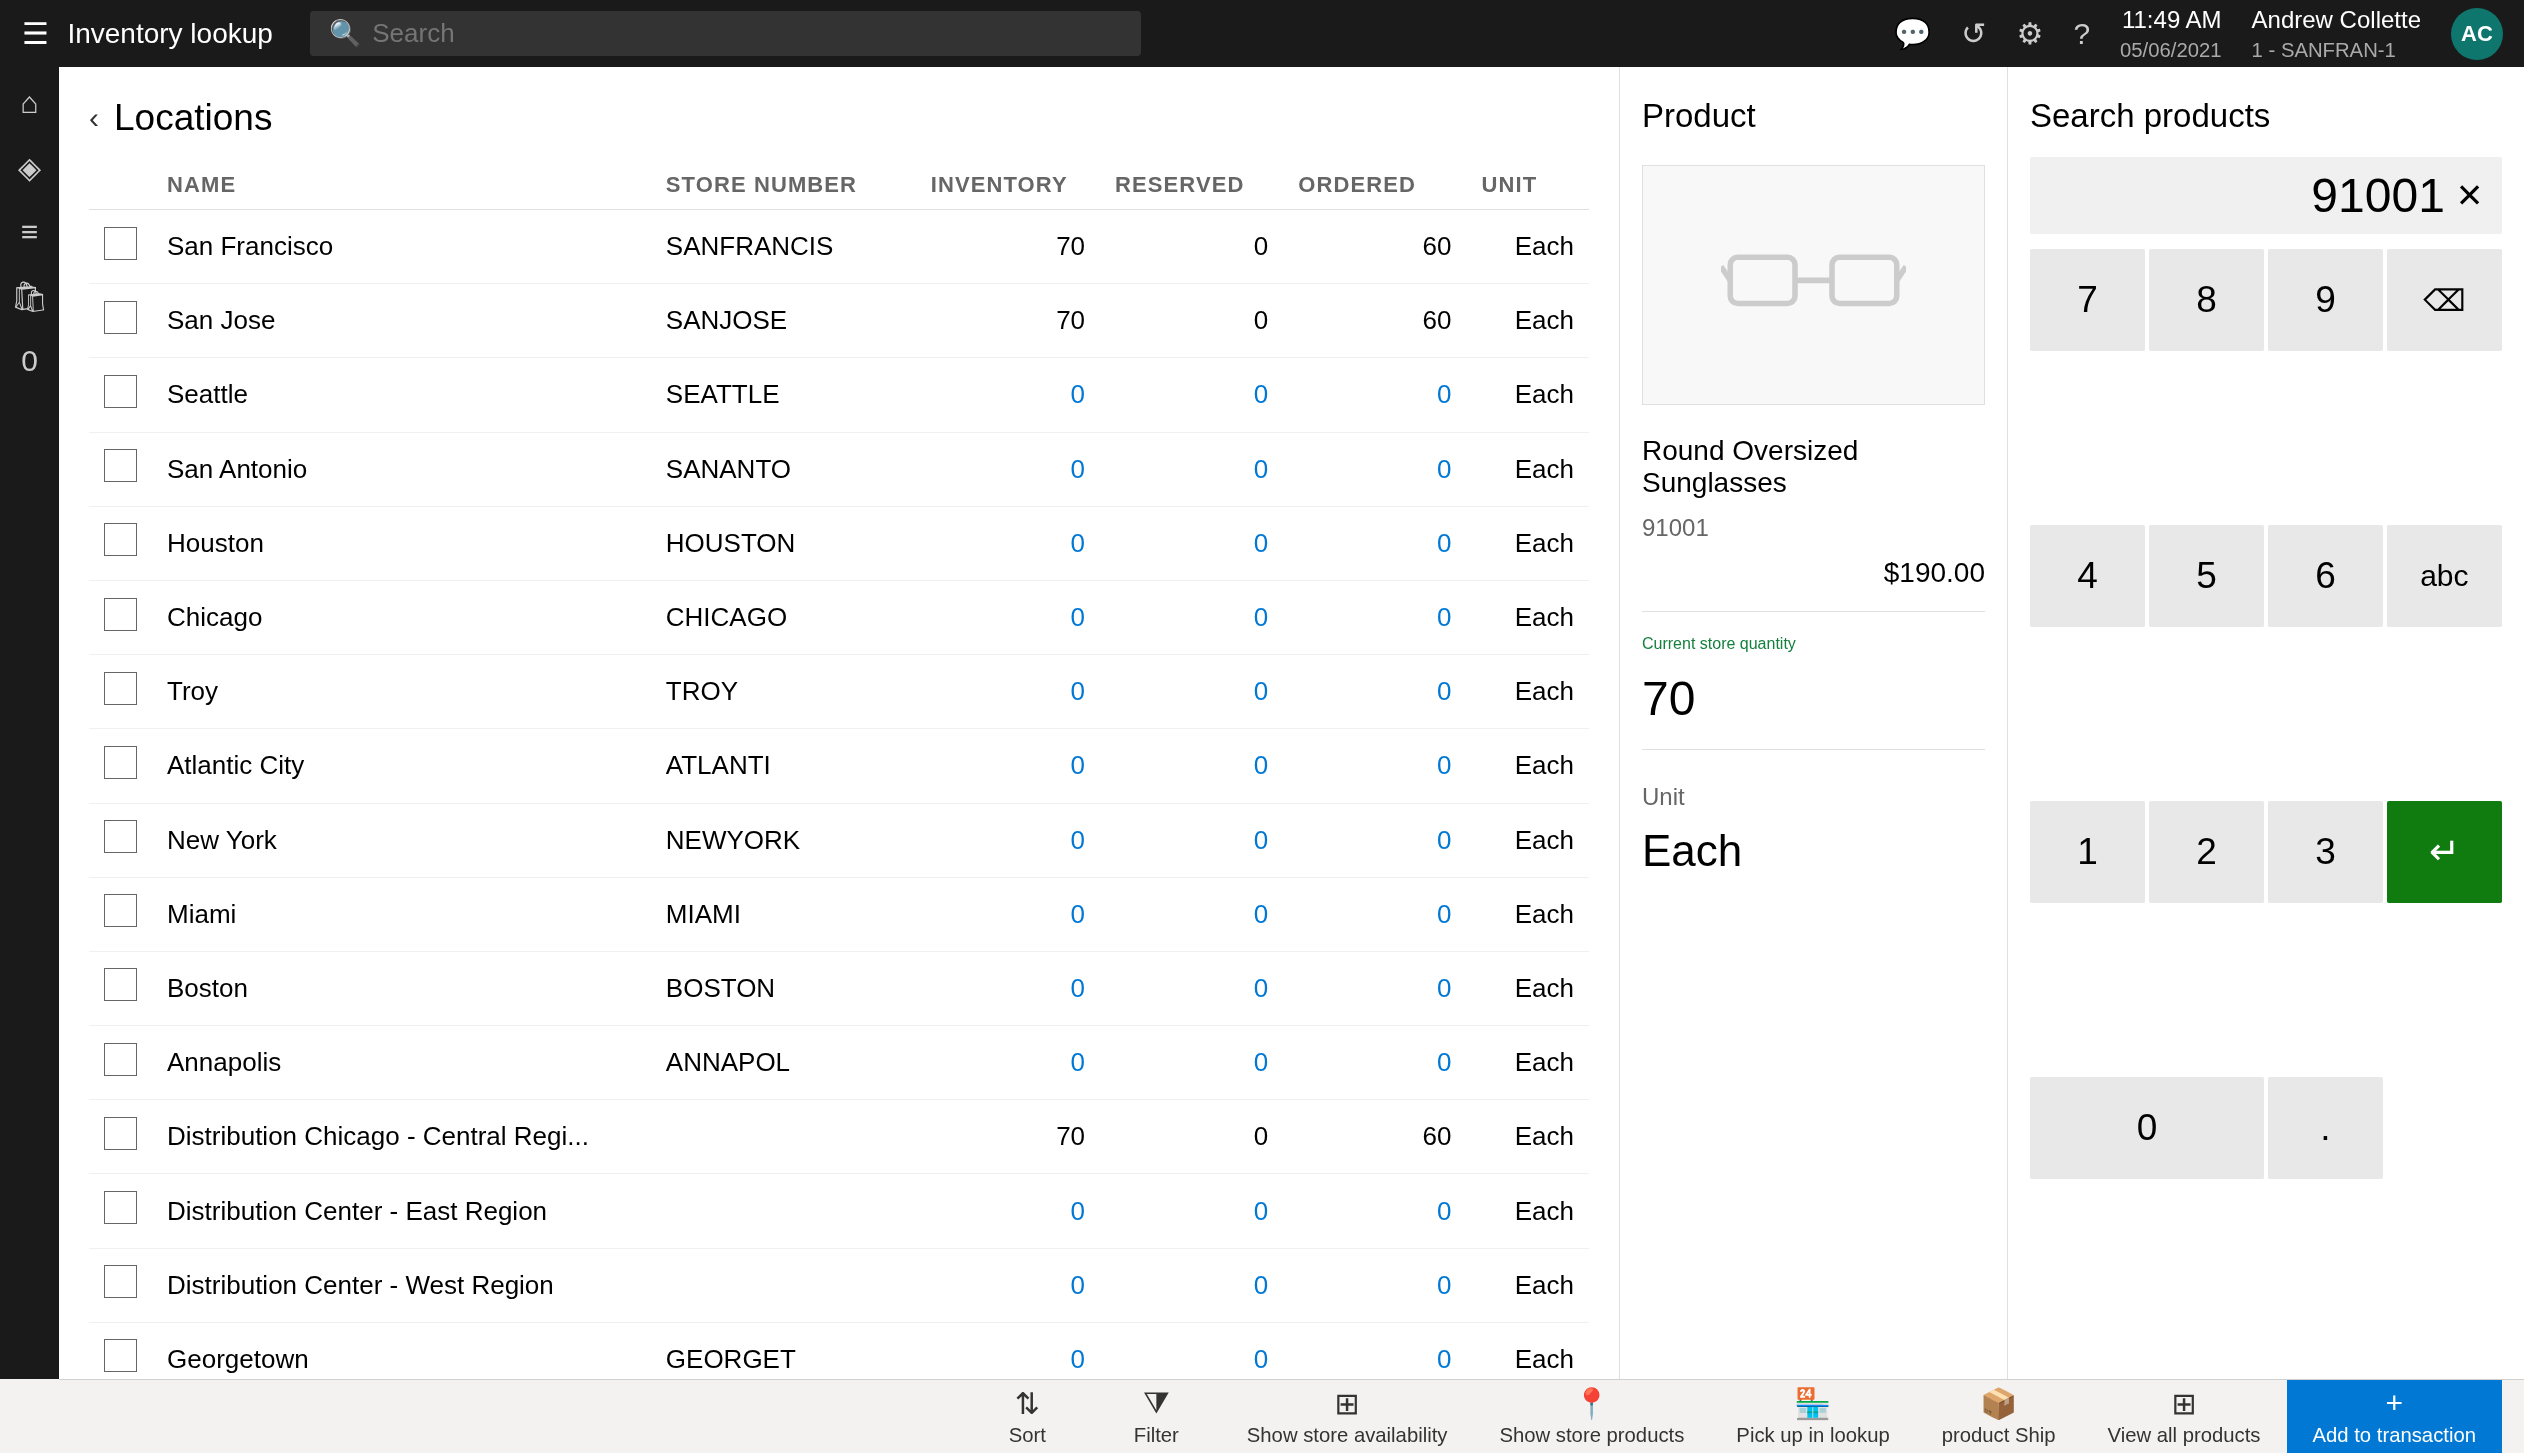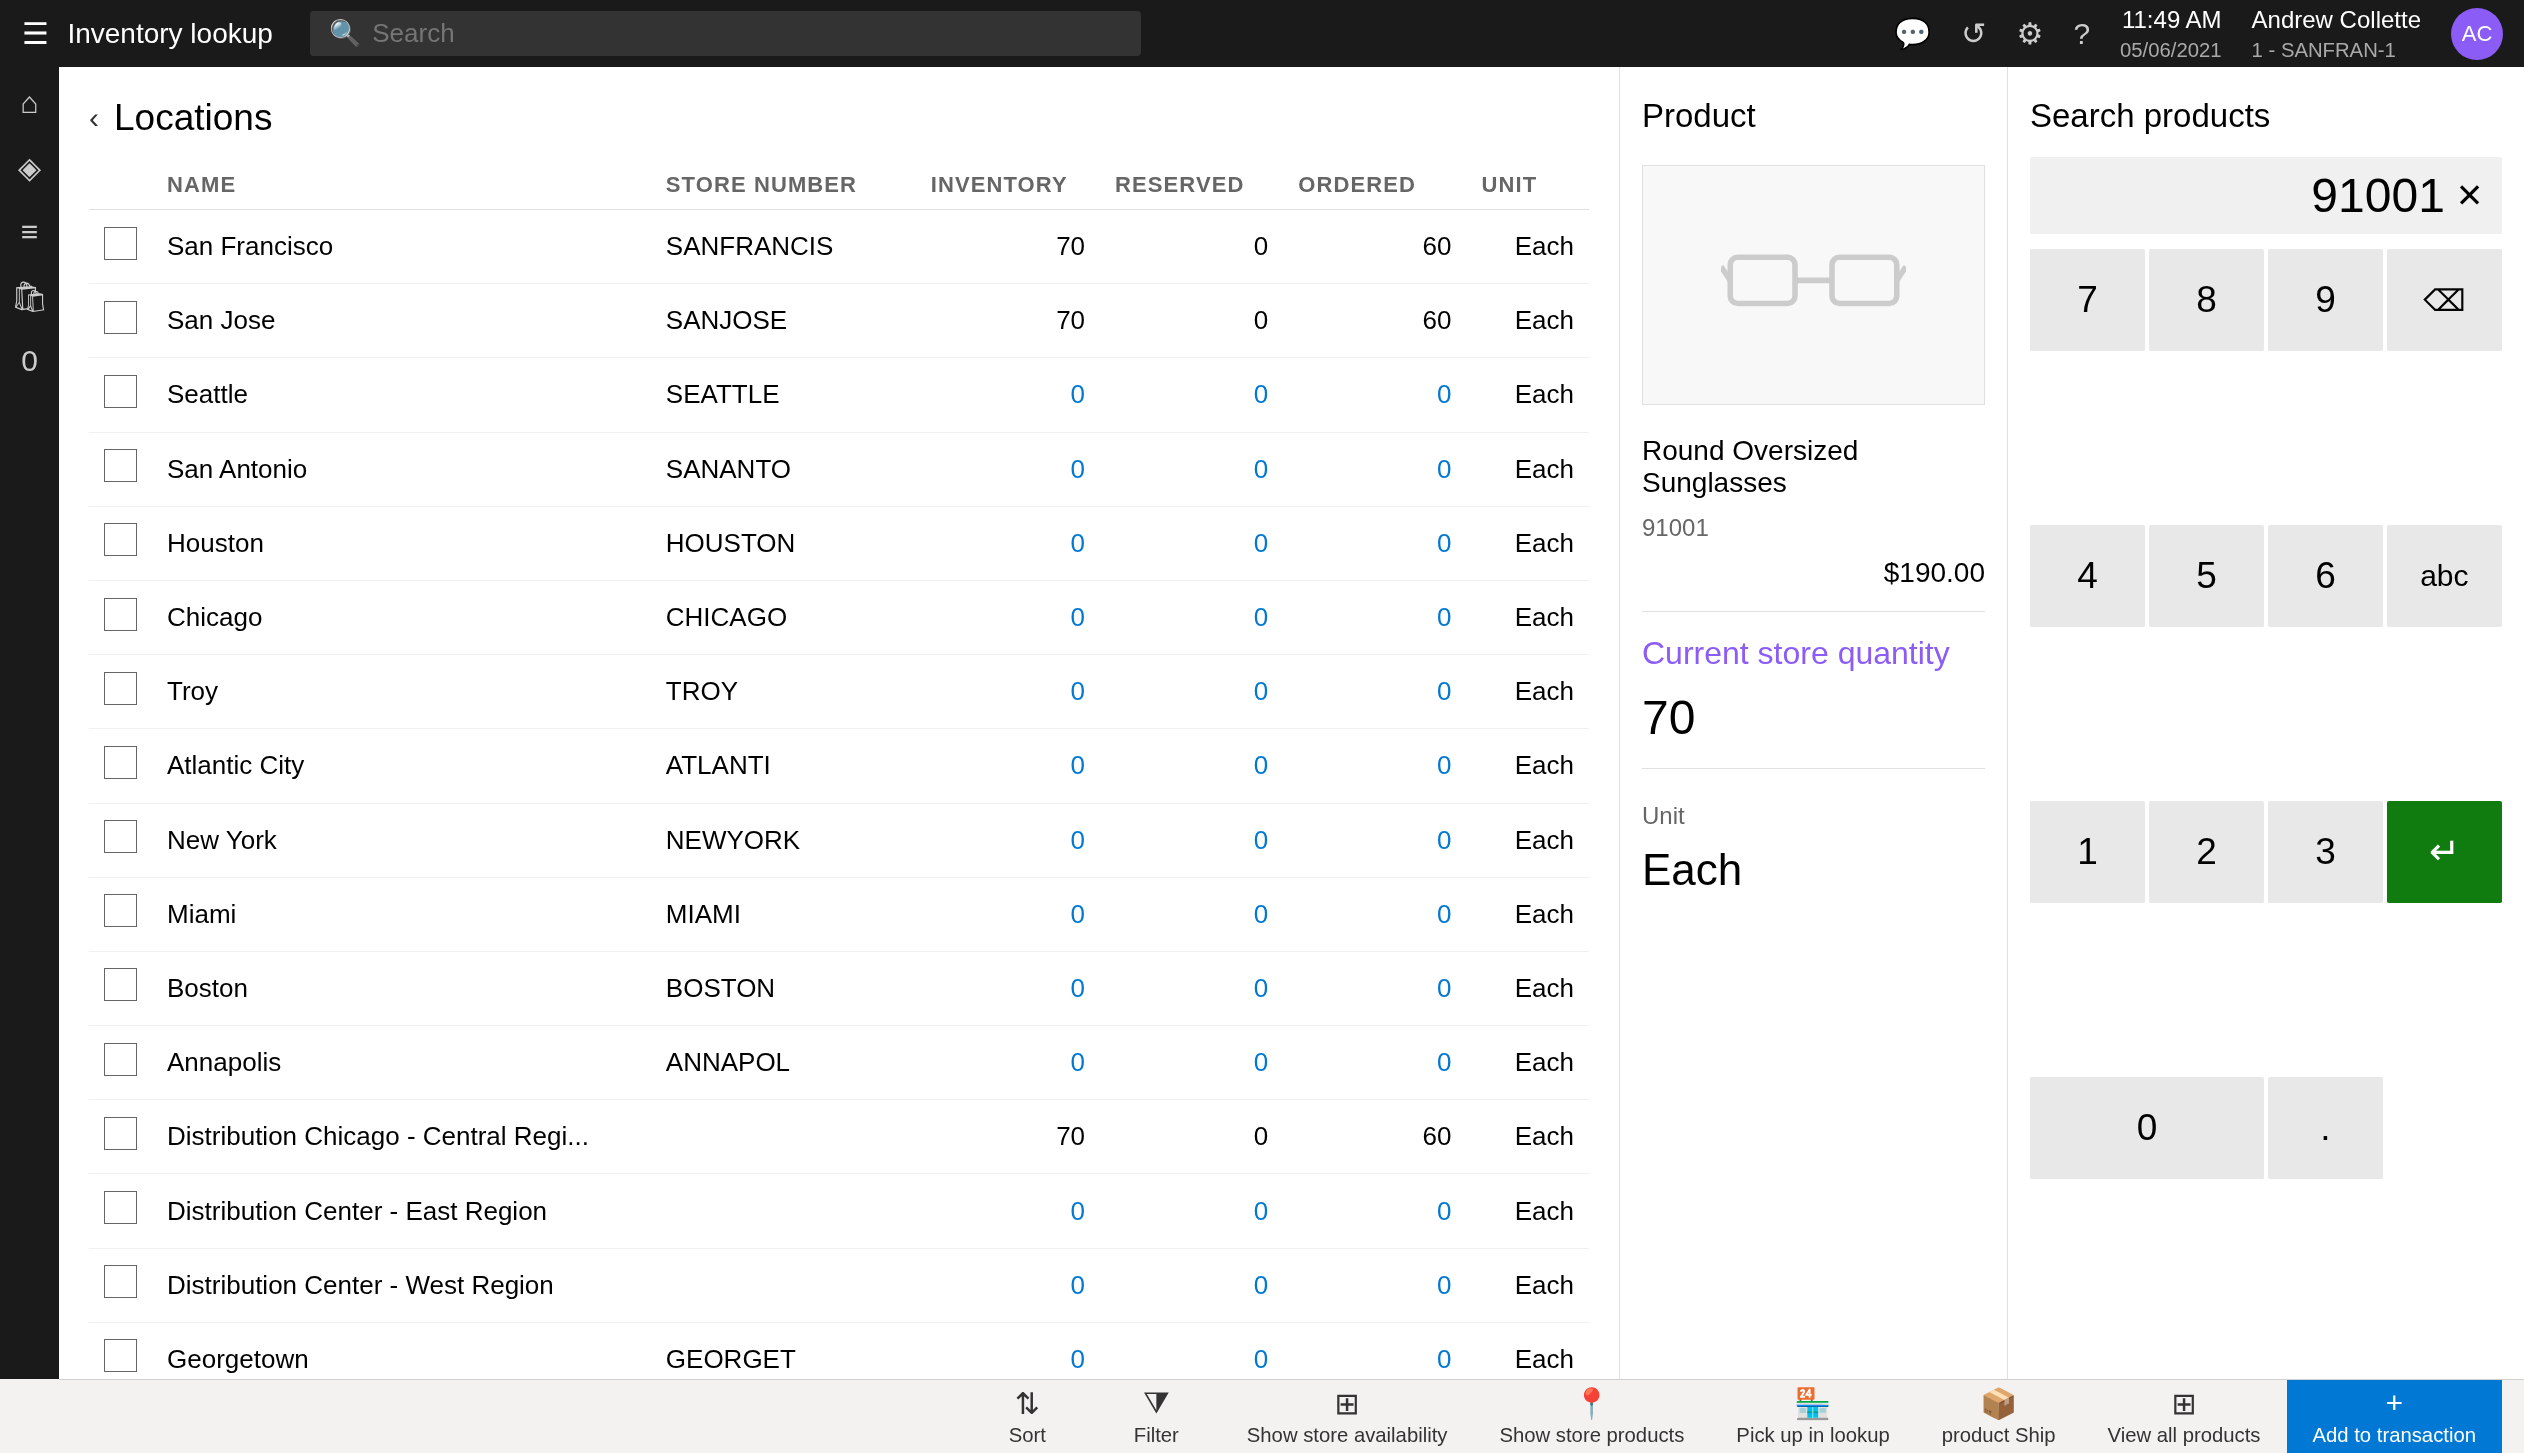--- a/index.html
+++ b/index.html
@@ -20,23 +20,23 @@
       gap: 11px;
     }
     .topbar-search input {
       background: transparent; border: none; outline: none;
       color: #ccc; font-size: 26px; flex: 1;
     }
     .topbar-actions { margin-left: auto; display: flex; align-items: center; gap: 30px; }
     .topbar-icon { font-size: 30px; cursor: pointer; color: #ccc; }
     .topbar-avatar {
       width: 52px; height: 52px; border-radius: 50%;
-      background: #8b5cf6; color: #fff;
+      background: #0f766e; color: #fff;
       display: flex; align-items: center; justify-content: center;
-      font-size: 22px; font-weight: normal;
+      font-size: 22px; font-weight: bold;
     }
 
     
     .sidebar {
       position: absolute; left: 0; top: 67px; bottom: 74px;
       width: 59px; background: #1a1a1a;
       display: flex; flex-direction: column; align-items: center;
       padding-top: 18.5px; gap: 30px;
     }
     .sidebar-icon { color: #ccc; font-size: 30px; cursor: pointer; }
@@ -88,21 +88,21 @@
       width: 388px; background: #fff; border-left: 0.9px solid #e0e0e0;
       padding: 30px 22px; display: flex; flex-direction: column; gap: 15px;
     }
     .product-title { font-size: 33px; font-weight: 300; margin-bottom: 15px; }
     .product-image-area {
       width: 100%; height: 240px;
       display: flex; align-items: center; justify-content: center;
       background: #f8f8f8; border: 0.9px solid #e0e0e0; margin-bottom: 15px;
     }
     .product-divider { border: none; border-top: 0.9px solid #e0e0e0; margin: 7.4px 0; }
-    .product-label { font-size: 32px; color: #8b5cf6; }
+    .product-label { font-size: 16px; color: #15803d; }
     .product-qty { font-size: 48px; font-weight: 300; margin-top: 3.7px; }
     .product-unit-label { font-size: 24px; color: #666; margin-top: 11px; }
     .product-unit-value { font-size: 44px; font-weight: 300; }
 
     
     .keypad-panel {
       width: 517px; background: #fff; border-left: 0.9px solid #e0e0e0;
       padding: 30px 22px; display: flex; flex-direction: column;
     }
     .keypad-title { font-size: 33px; font-weight: 300; margin-bottom: 22px; }

